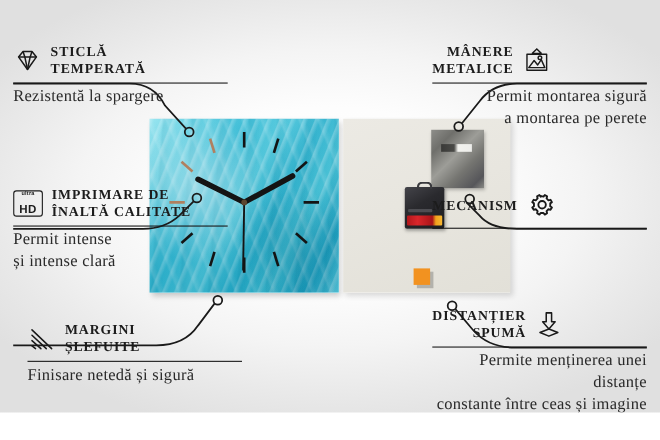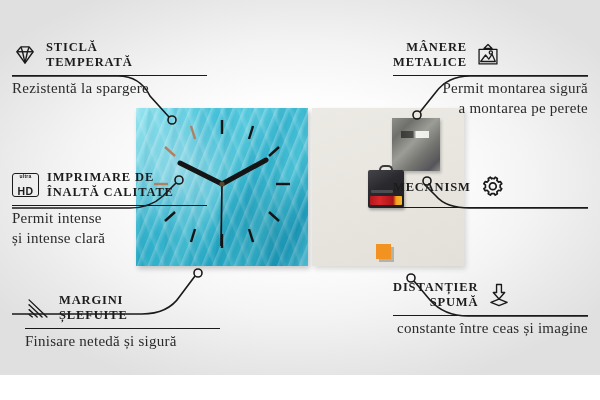--- a/index.html
+++ b/index.html
@@ -429,17 +429,18 @@
       </div>
       <svg class="icon" viewBox="0 0 32 32">
         <g fill="none" stroke="#1a1a1a" stroke-width="1.7" stroke-linejoin="round">
           <path d="M13 3 L19 3 L19 13 L23 13 L16 21 L9 13 L13 13 Z"></path>
           <path d="M16 21 L26 25 L16 29 L6 25 Z"></path>
         </g>
       </svg>
     </div>
     <div class="rule"></div>
     <div class="feature-desc">
+      <div>Permite menținerea unei distanțe</div>
       <div>constante între ceas și imagine</div>
     </div>
   </div>
 
 </div>
 
 </body></html>

